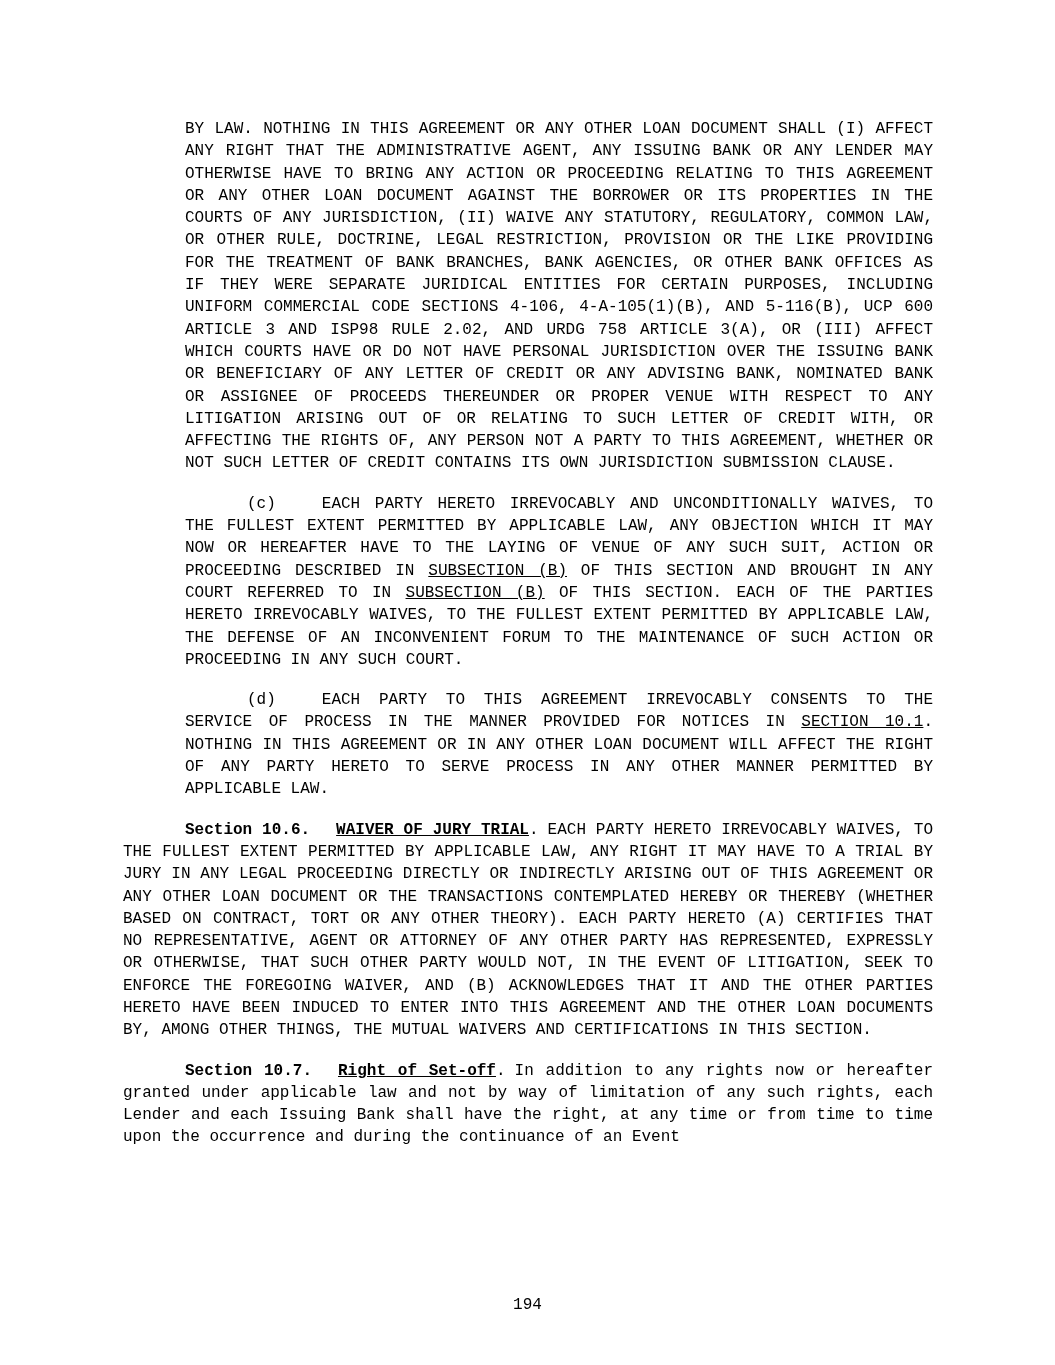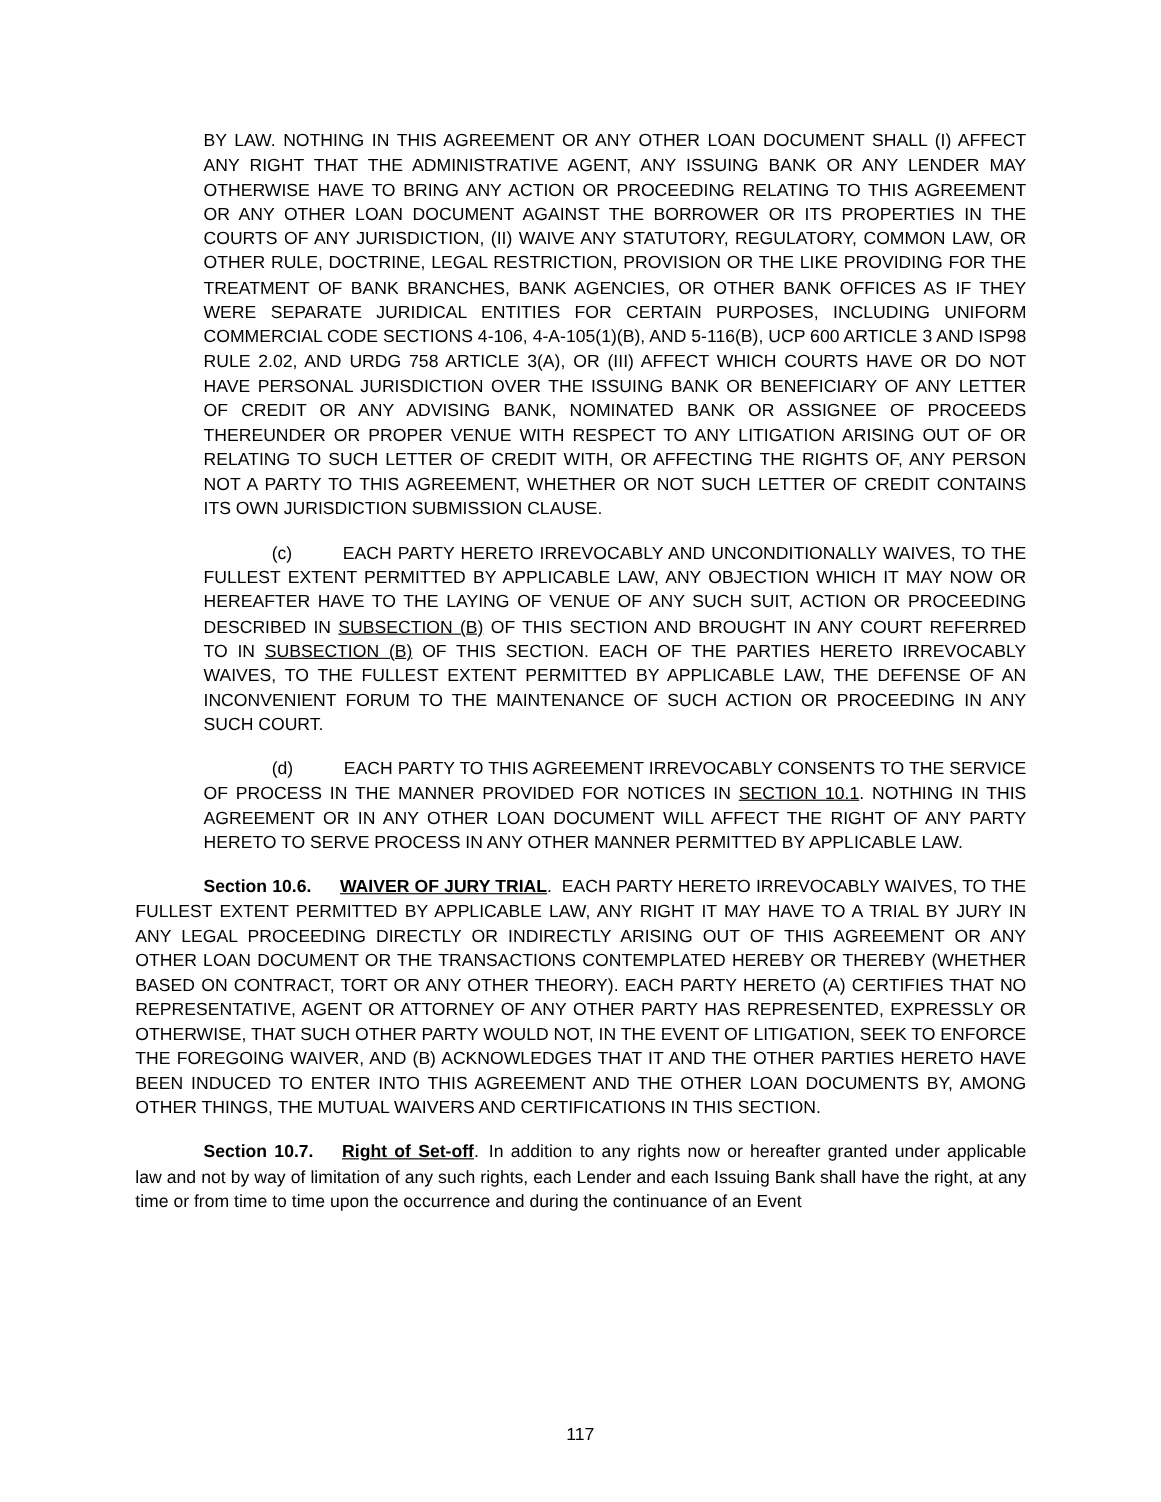--- a/index.html
+++ b/index.html
@@ -6,21 +6,21 @@
     margin: 0;
     padding: 0;
     background: #ffffff;
   }
   .page {
     position: relative;
     width: 1055px;
     height: 1365px;
     background: #ffffff;
     color: #000000;
-    font-family: Liberation Sans, sans-serif;
+    font-family: Liberation Mono, monospace;
     overflow: hidden;
   }
   .content {
     position: absolute;
     left: 123px;
     top: 118px;
     width: 810px;
   }
   .para {
     margin: 0 0 18px 0;
@@ -75,15 +75,15 @@
 
     <p class="para indented tabbed"><span class="para-label">(d)</span><span>EACH PARTY TO THIS AGREEMENT IRREVOCABLY CONSENTS TO THE SERVICE OF PROCESS IN THE MANNER PROVIDED FOR NOTICES IN </span><span class="u">SECTION 10.1</span><span>.  NOTHING IN THIS AGREEMENT OR IN ANY OTHER LOAN DOCUMENT WILL AFFECT THE RIGHT OF ANY PARTY HERETO TO SERVE PROCESS IN ANY OTHER MANNER PERMITTED BY APPLICABLE LAW.</span></p>
 
     <p class="para tabbed"><span class="b section-number">Section 10.6.</span><span class="b u">WAIVER OF JURY TRIAL</span><span>.</span><span class="body-after">EACH PARTY HERETO IRREVOCABLY WAIVES, TO THE FULLEST EXTENT PERMITTED BY APPLICABLE LAW, ANY RIGHT IT MAY HAVE TO A TRIAL BY JURY IN ANY LEGAL PROCEEDING DIRECTLY OR INDIRECTLY ARISING OUT OF THIS AGREEMENT OR ANY OTHER LOAN DOCUMENT OR THE TRANSACTIONS CONTEMPLATED HEREBY OR THEREBY (WHETHER BASED ON CONTRACT, TORT OR ANY OTHER THEORY).  EACH PARTY HERETO (A) CERTIFIES THAT NO REPRESENTATIVE, AGENT OR ATTORNEY OF ANY OTHER PARTY HAS REPRESENTED, EXPRESSLY OR OTHERWISE, THAT SUCH OTHER PARTY WOULD NOT, IN THE EVENT OF LITIGATION, SEEK TO ENFORCE THE FOREGOING WAIVER, AND (B) ACKNOWLEDGES THAT IT AND THE OTHER PARTIES HERETO HAVE BEEN INDUCED TO ENTER INTO THIS AGREEMENT AND THE OTHER LOAN DOCUMENTS BY, AMONG OTHER THINGS, THE MUTUAL WAIVERS AND CERTIFICATIONS IN THIS SECTION.</span></p>
 
     <p class="para tabbed"><span class="b section-number">Section 10.7.</span><span class="b u">Right of Set-off</span><span>.</span><span class="body-after">In addition to any rights now or hereafter granted under applicable law and not by way of limitation of any such rights, each Lender and each Issuing Bank shall have the right, at any time or from time to time upon the occurrence and during the continuance of an Event</span></p>
 
   </div>
 
   <div class="footer">
-    <span>117</span>
+    <span>194</span>
   </div>
 </div>
 
 </body></html>

